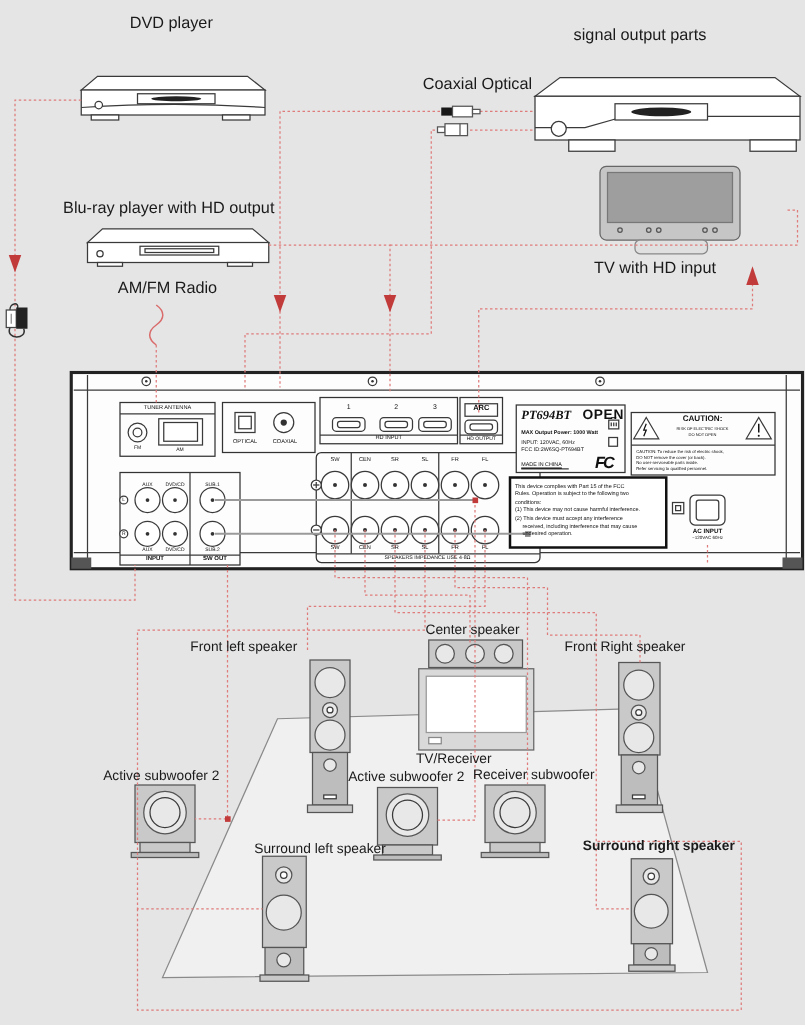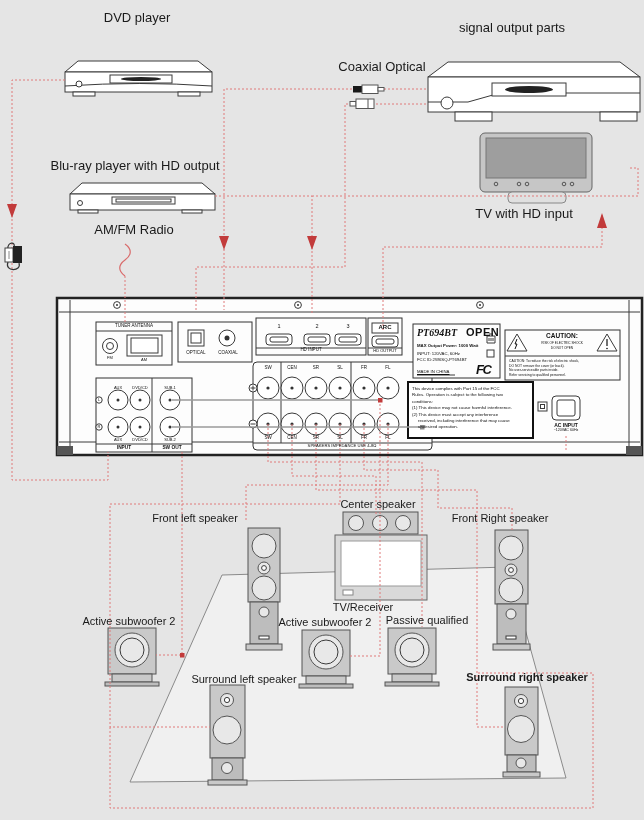--- a/index.html
+++ b/index.html
@@ -349,22 +349,22 @@
   <div class="lbl" style="left:135px;top:158px;">Blu-ray player with HD output</div>
   <div class="lbl" style="left:134px;top:222px;">AM/FM Radio</div>
   <div class="lbl" style="left:524px;top:206px;">TV with HD input</div>
 
   <div class="slbl" style="left:195px;top:512px;">Front left speaker</div>
   <div class="slbl" style="left:378px;top:498px;">Center speaker</div>
   <div class="slbl" style="left:500px;top:512px;">Front Right speaker</div>
   <div class="slbl" style="left:363px;top:601px;">TV/Receiver</div>
   <div class="slbl" style="left:129px;top:615px;">Active subwoofer 2</div>
   <div class="slbl" style="left:325px;top:616px;">Active subwoofer 2</div>
-  <div class="slbl" style="left:427px;top:614px;">Passive qualified</div>
-  <div class="slbl" style="left:244px;top:673px;">Surround left speaker</div>
+  <div class="slbl" style="left:427px;top:614px;">Receiver subwoofer</div>
+  <div class="slbl" style="left:256px;top:673px;">Surround left speaker</div>
   <div class="slbl" style="left:527px;top:671px;font-weight:bold;">Surround right speaker</div>
 
   <div class="pt" style="left:134px;top:324px;font-size:4.5px;">TUNER ANTENNA</div>
   <div class="pt" style="left:110px;top:356px;font-size:4px;">FM</div>
   <div class="pt" style="left:144px;top:358px;font-size:4px;">AM</div>
   <div class="pt" style="left:196px;top:351px;font-size:4.5px;">OPTICAL</div>
   <div class="pt" style="left:228px;top:351px;font-size:4.5px;">COAXIAL</div>
   <div class="pt" style="left:279px;top:323px;font-size:5.5px;">1</div>
   <div class="pt" style="left:317px;top:323px;font-size:5.5px;">2</div>
   <div class="pt" style="left:348px;top:323px;font-size:5.5px;">3</div>

